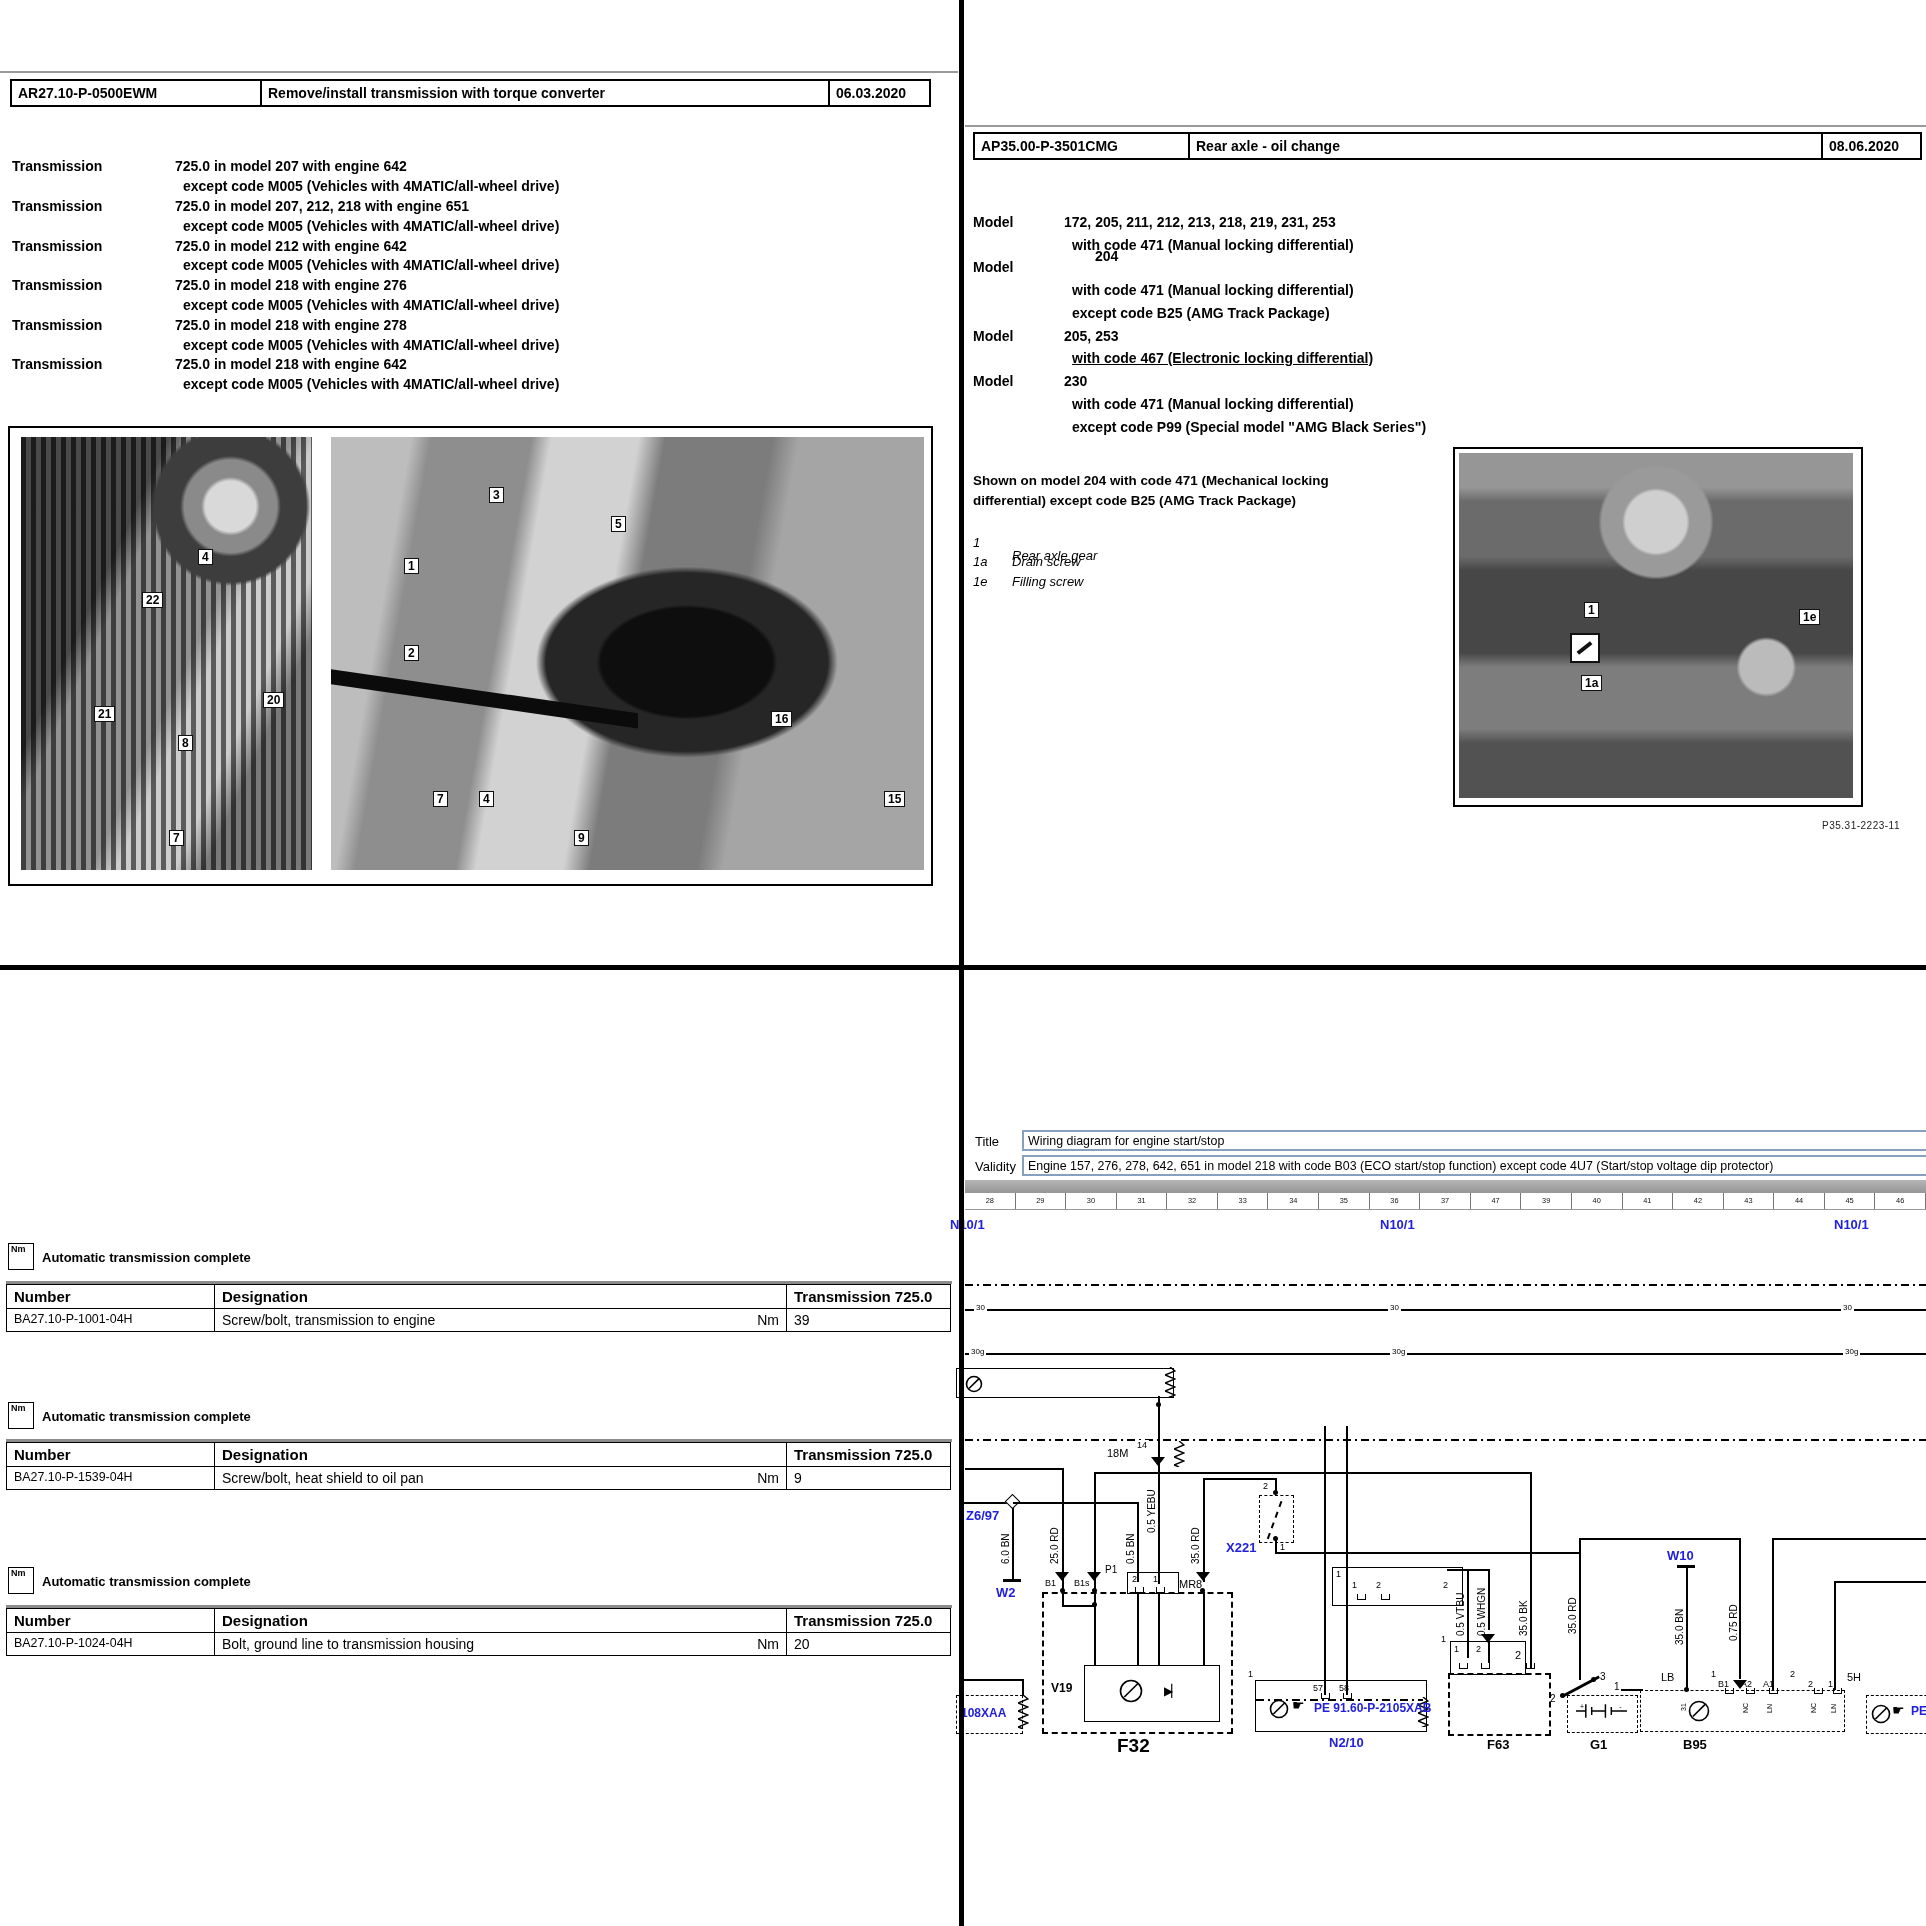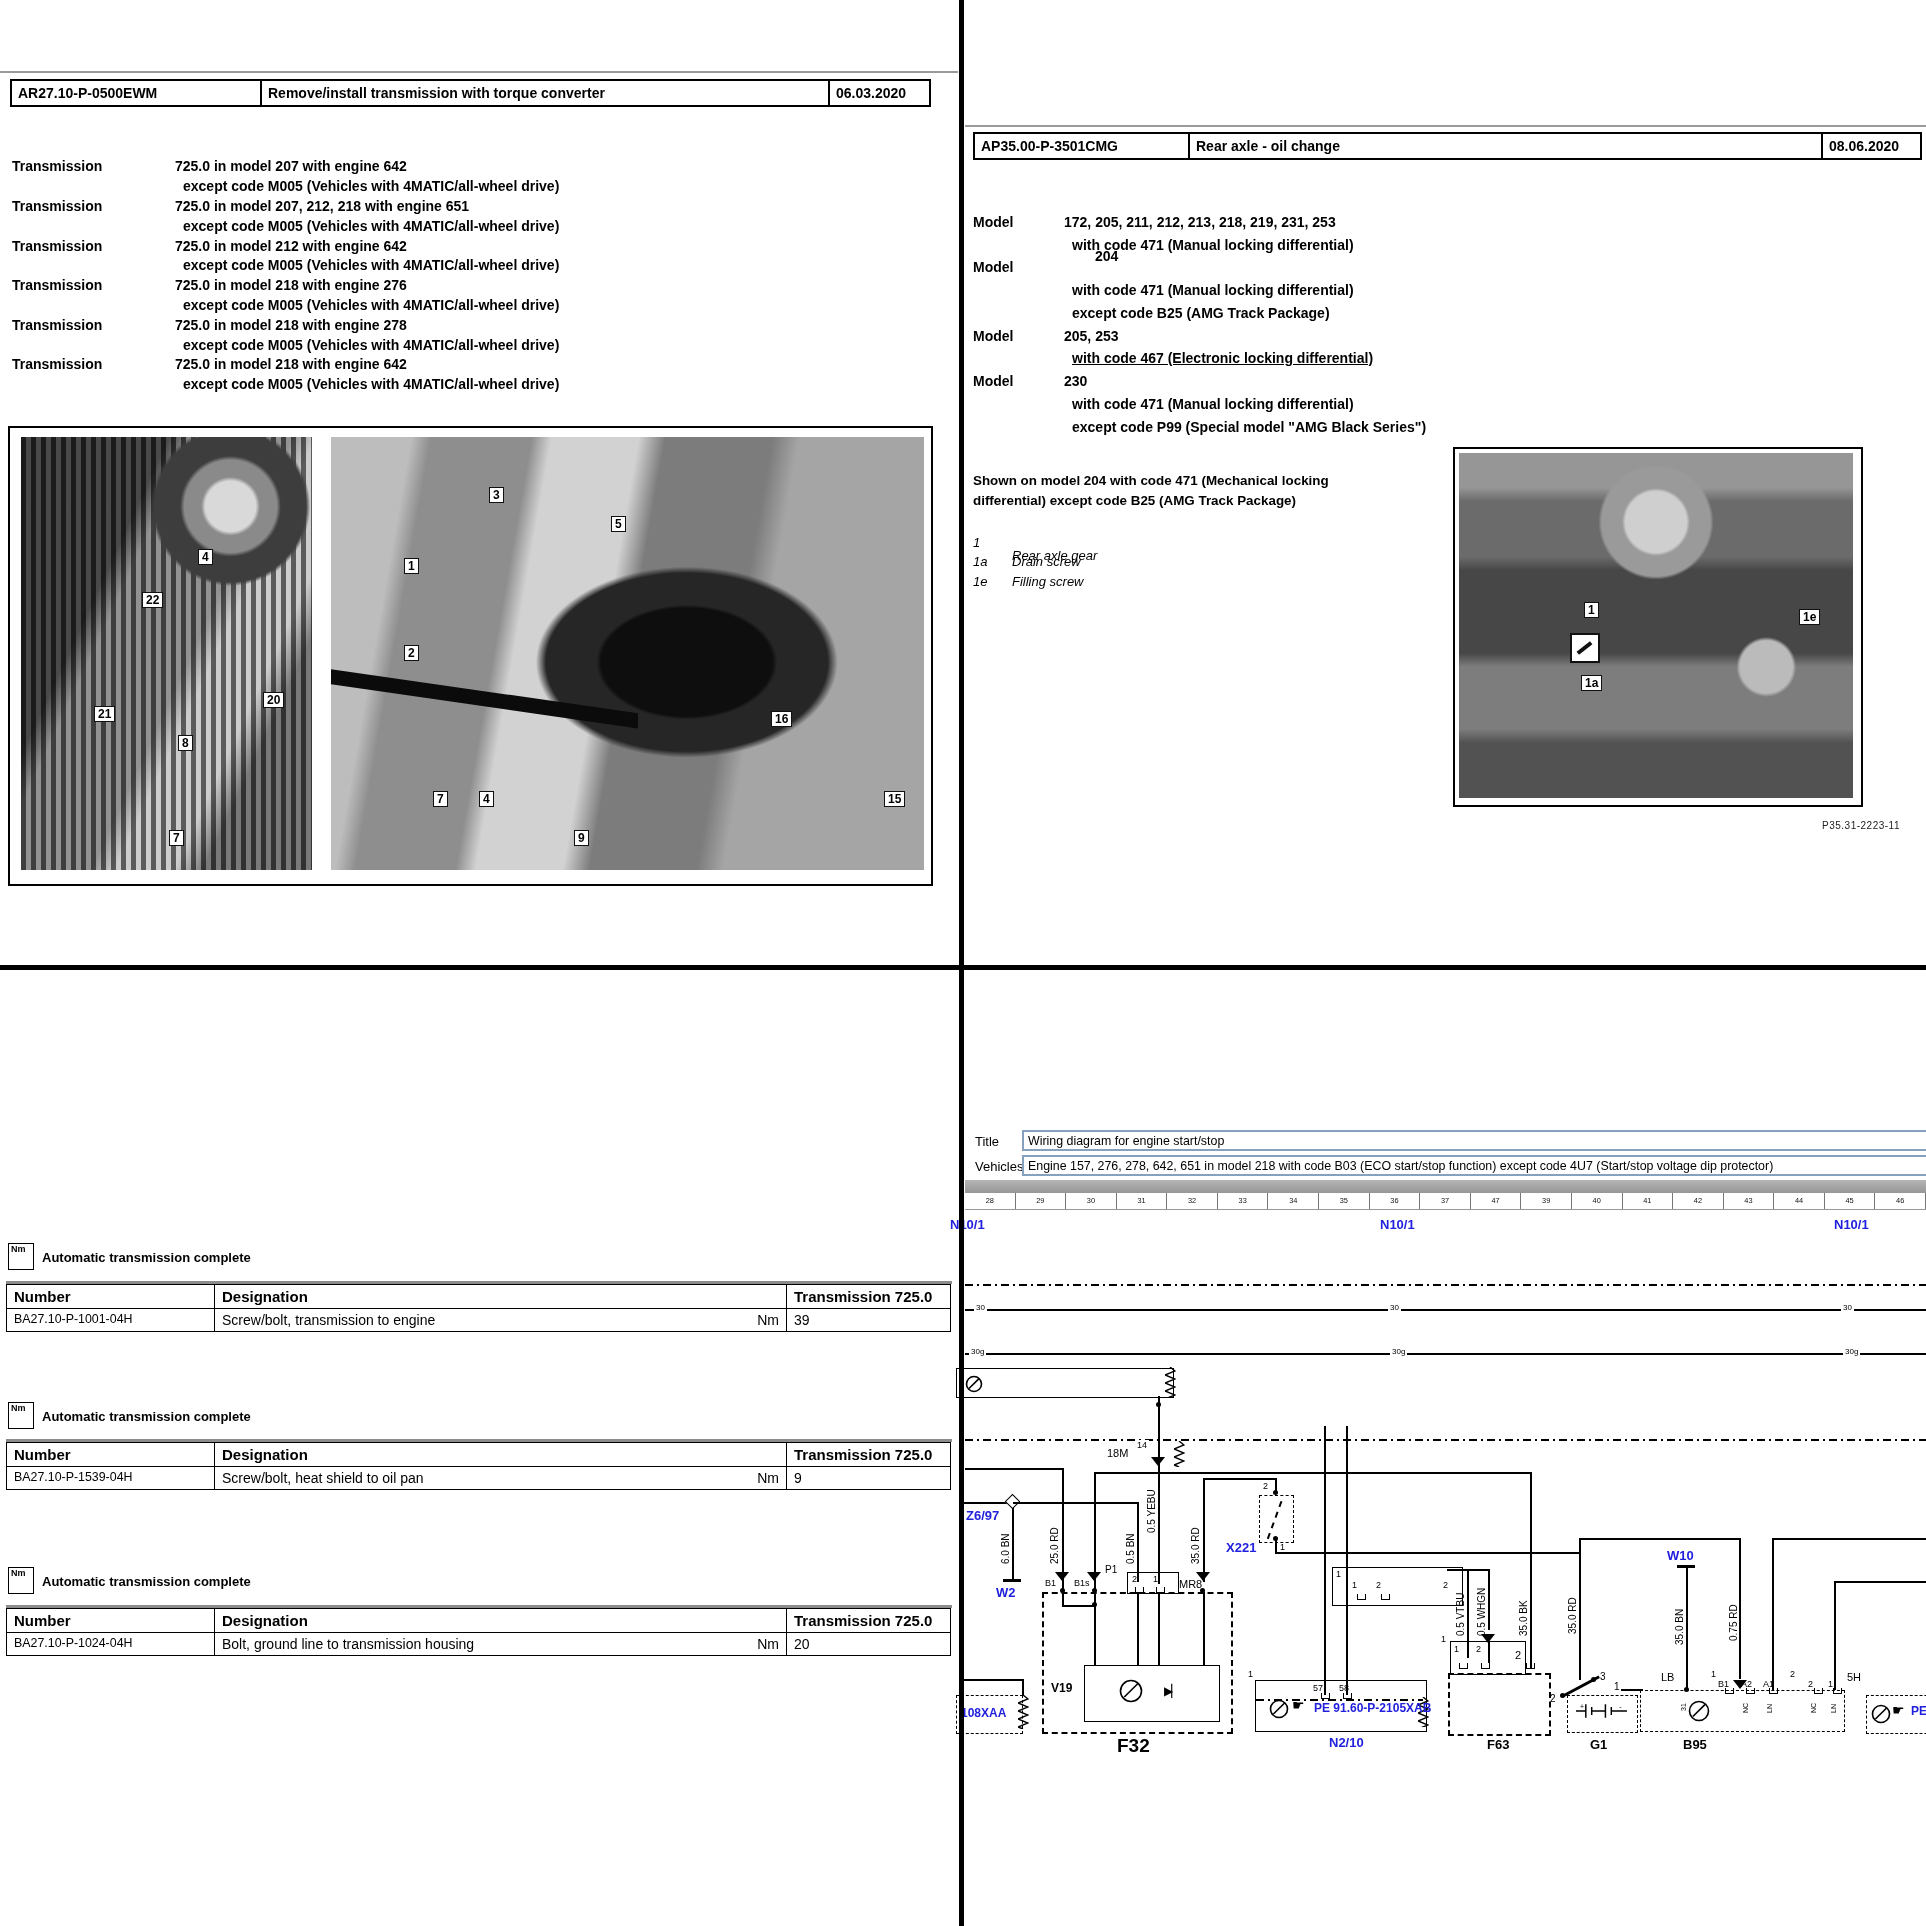--- a/index.html
+++ b/index.html
@@ -215,21 +215,21 @@
             <div style="white-space: nowrap;">Bolt, ground line to transmission housing</div>
             <div style="white-space: nowrap;">Nm</div>
           </div>
           <div class="tqcell c3 valcell">20</div>
         </div>
       </div>
     </div>
 
   <div class="wlabel" style="left:975px;top:1134px;">Title</div>
   <input class="winput" style="left: 1022px; top: 1130px; width: 921px;" readonly="" value="Wiring diagram for engine start/stop">
-  <div class="wlabel" style="left:975px;top:1159px;">Vehicles</div>
+  <div class="wlabel" style="left:975px;top:1159px;">Validity</div>
   <input class="winput" style="left: 1022px; top: 1155px; width: 921px;" readonly="" value="Engine 157, 276, 278, 642, 651 in model 218 with code B03 (ECO start/stop function) except code 4U7 (Start/stop voltage dip protector)">
   <div class="graybar" style="left:965px;top:1180px;width:961px;height:13px;"></div>
   <div class="ruler" style="left:965px;top:1193px;width:961px;height:16px;" id="ruler">
       <div class="rcell">28</div>
       <div class="rcell">29</div>
       <div class="rcell">30</div>
       <div class="rcell">31</div>
       <div class="rcell">32</div>
       <div class="rcell">33</div>
       <div class="rcell">34</div>

